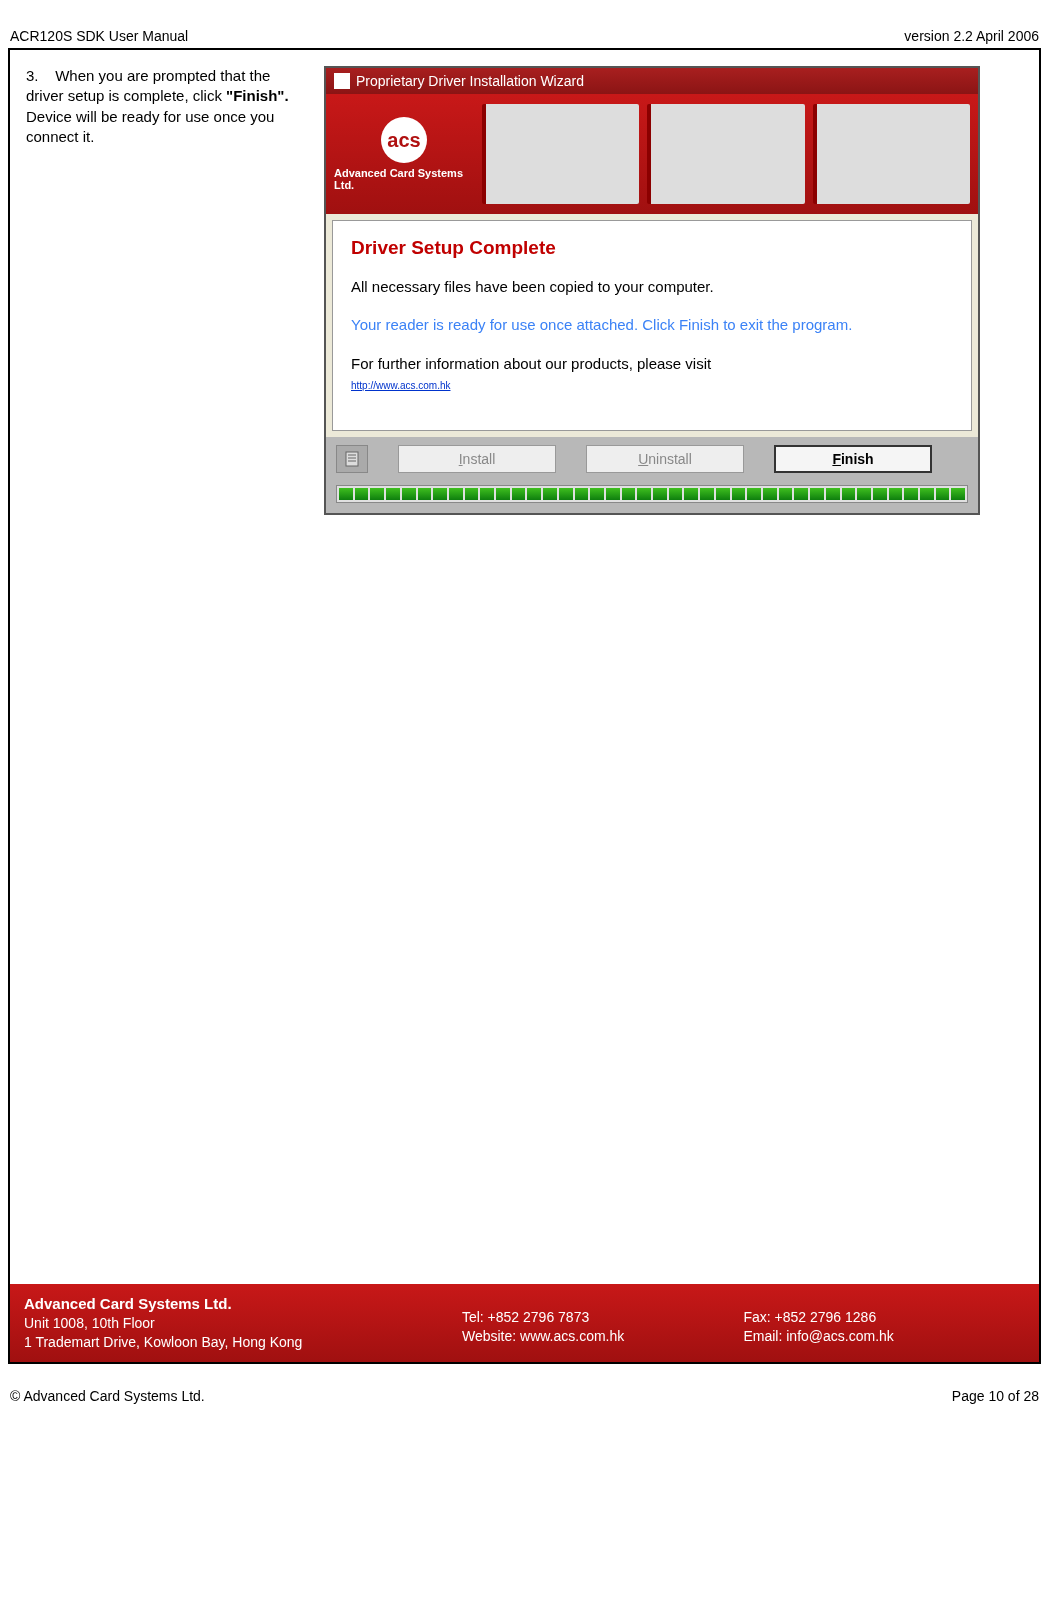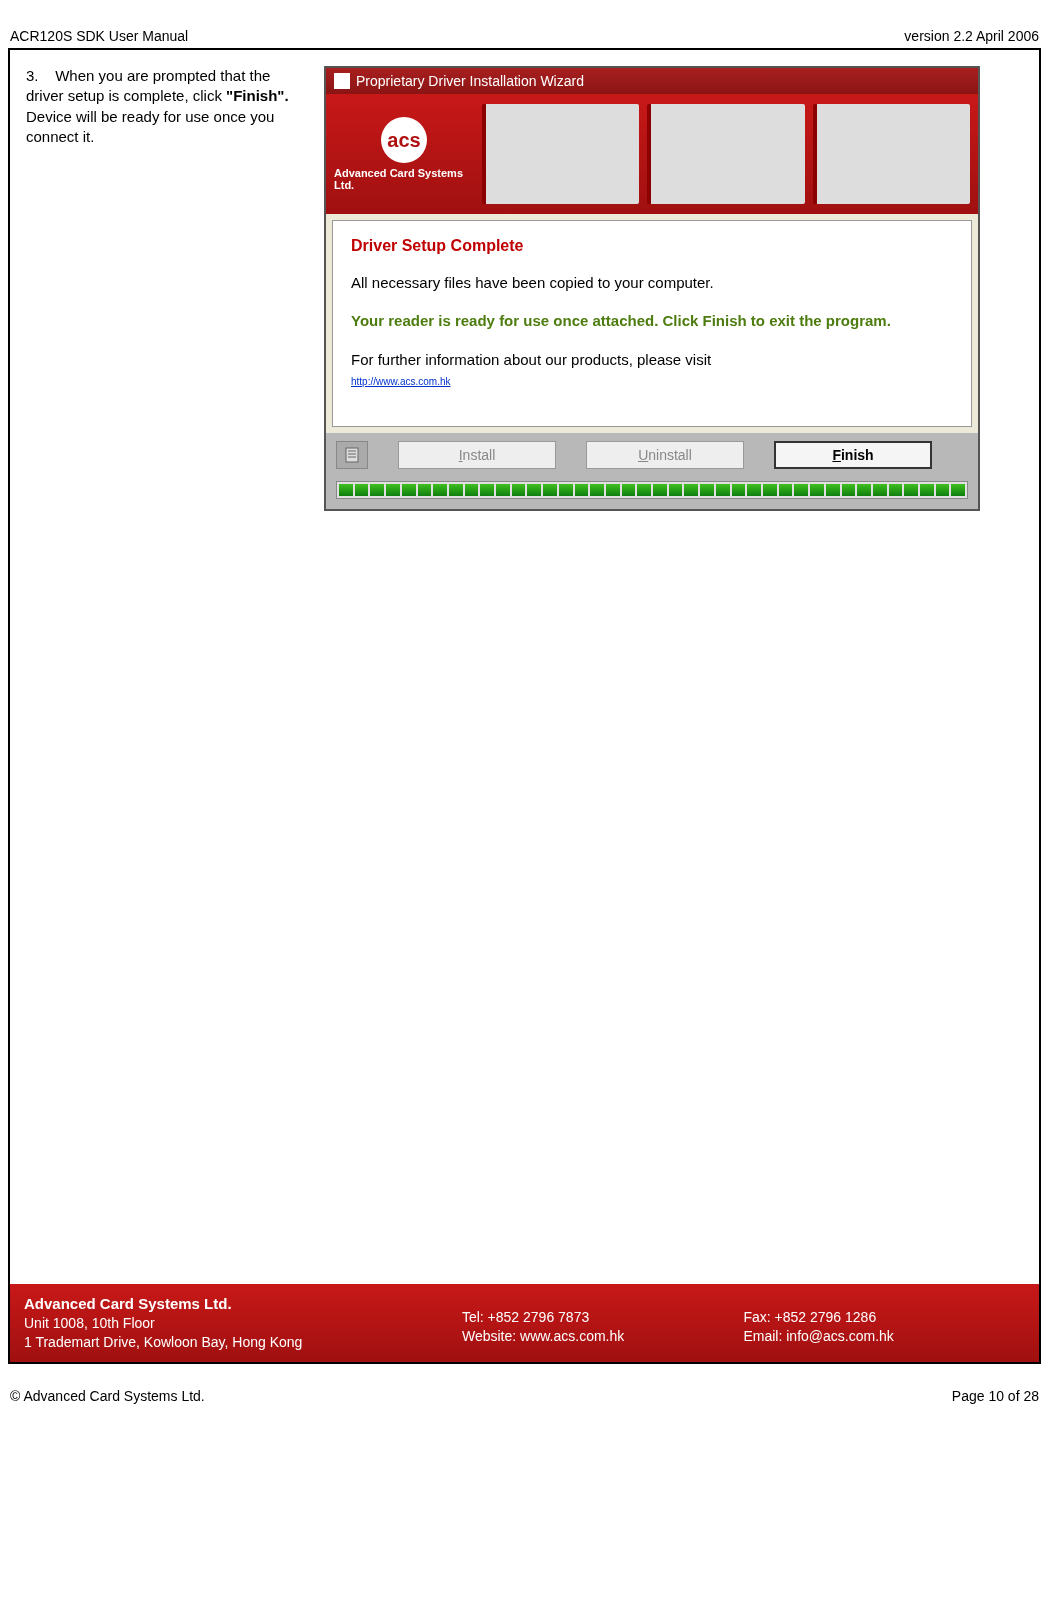--- a/index.html
+++ b/index.html
@@ -70,25 +70,25 @@
     flex:1; height:100px; background:#ddd; border-radius:2px;
     border-left:4px solid #8b0000;
   }
   .wizard-body {
     background:#fff;
     border:1px solid #999;
     margin:6px;
     padding:16px 18px 18px 18px;
   }
   .wizard-body h2 {
-    color:#c00000; font-size:16px; font-weight:bold; margin-bottom:18px;
+    color:#c00000; font-size:19px; font-weight:bold; margin-bottom:18px;
     font-family: Tahoma, Arial, sans-serif;
   }
   .wizard-body p { font-size:15px; margin-bottom:18px; line-height:1.35; font-family: Tahoma, Arial, sans-serif; }
-  .wizard-body .line2 { color:#4d7c0f; font-weight:bold; }
+  .wizard-body .line2 { color:#3b82f6; font-weight:normal; }
   .wizard-body a { color:#0033cc; text-decoration:underline; font-size:10px; }
   .wizard-buttons {
     background:#b8b8b8;
     padding:8px 10px;
     display:flex;
     align-items:center;
     gap:30px;
   }
   .doc-icon {
     width:32px; height:28px; background:#aaa; border:1px solid #888;

